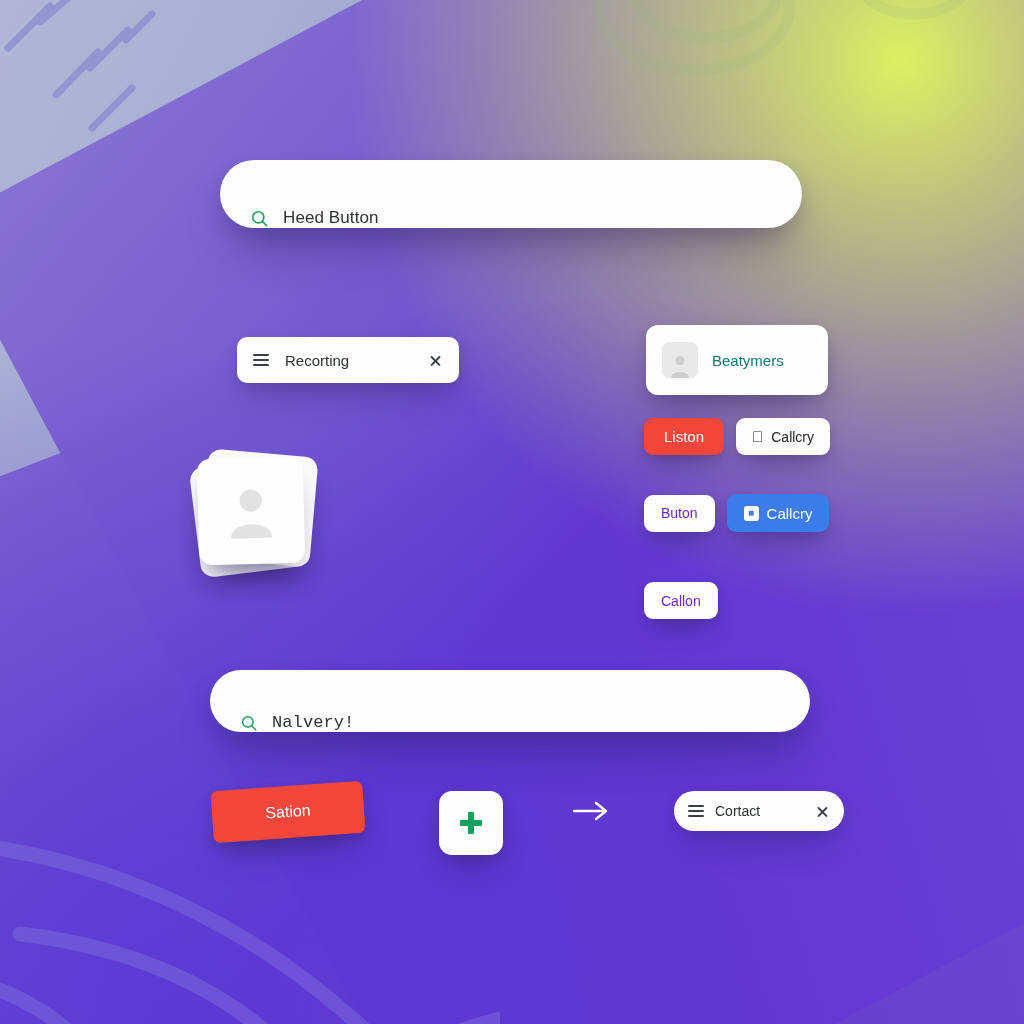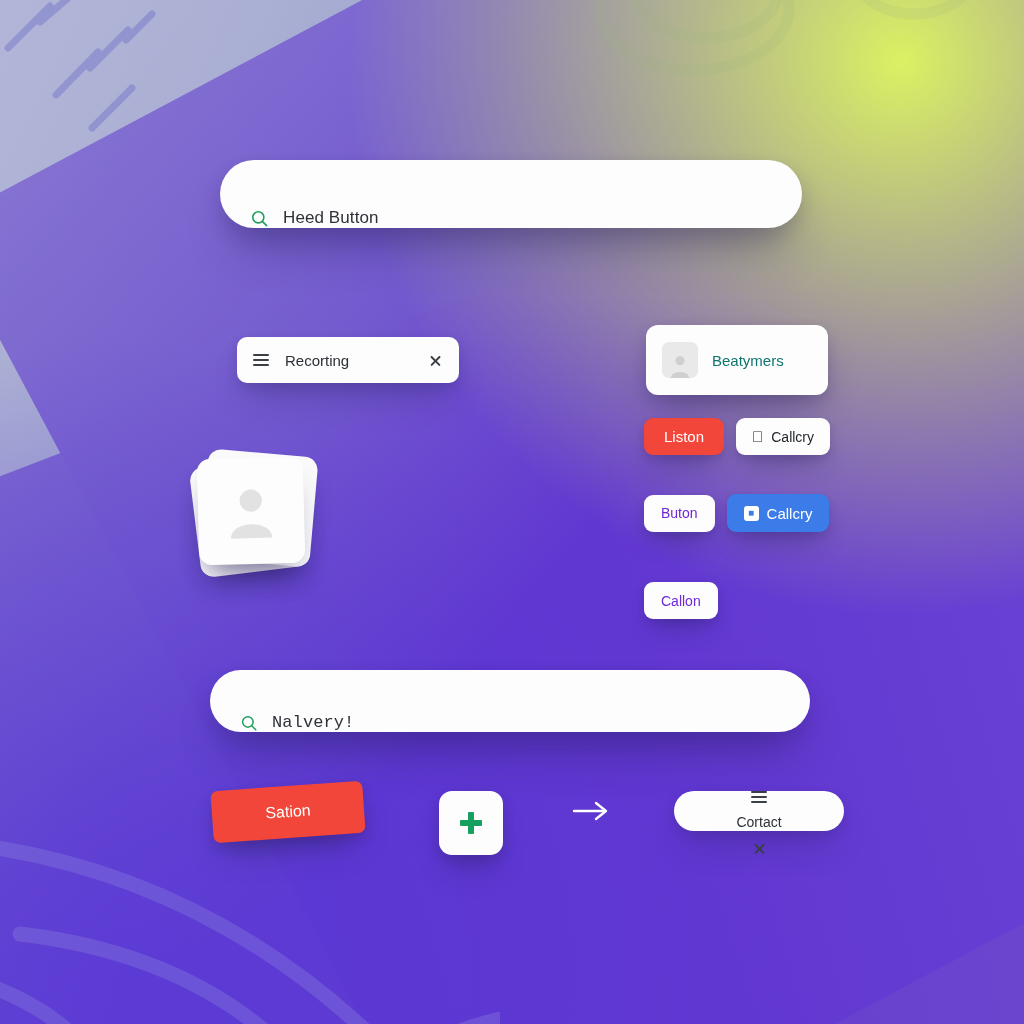--- a/index.html
+++ b/index.html
@@ -82,21 +82,21 @@
     box-shadow:0 20px 34px -12px rgba(40,30,90,.42), 0 5px 12px rgba(40,30,90,.16);
     margin-left:24px;
   }
   #card-recorting {
     left:213px; top:337px; width:222px; height:46px;
     border-radius:10px; padding:0 16px; gap:16px;
   }
   #card-recorting .label { font-size:15px; color:#2c3036; flex:1; }
   #card-contact {
     left:650px; top:791px; width:170px; height:40px;
-    border-radius:20px; padding:0 14px; gap:11px;flex-direction:column;
+    border-radius:20px; padding:0 14px; gap:11px;
   }
   #card-contact .label { font-size:14px; color:#2c3036; flex:1; }
 
   .ham { display:flex; flex-direction:column; gap:3px; width:16px; }
   .ham i { display:block; height:2px; background:#3a3f46; border-radius:1px; }
   .xico { position:relative; width:15px; height:15px; }
   .xico::before, .xico::after {
     content:""; position:absolute; left:1px; top:7px; width:13px; height:1.8px;
     background:#3a3f46; border-radius:1px;
   }

